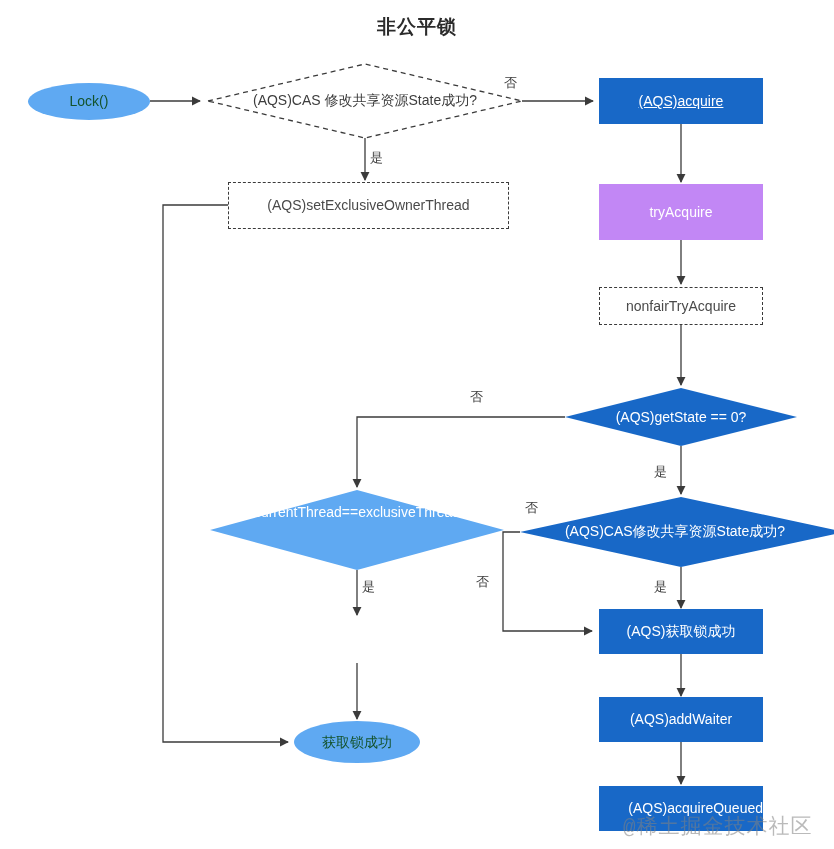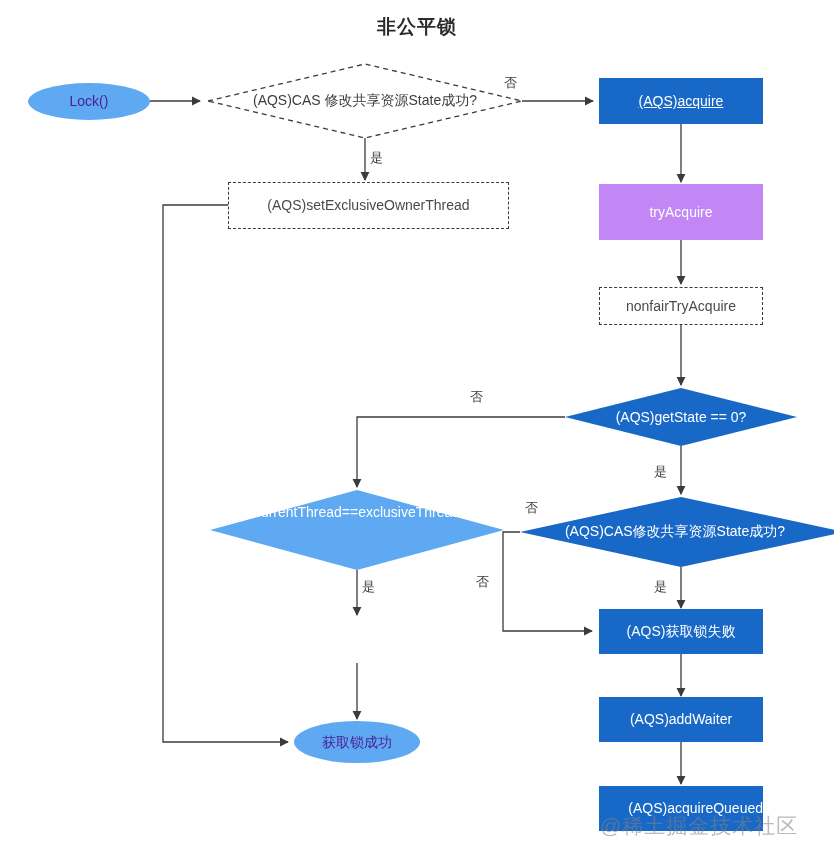--- a/index.html
+++ b/index.html
@@ -44,21 +44,21 @@
     font-size: 14px;
   }
   .rect-dashed {
     background: #ffffff;
     border: 1.3px dashed #3b3b3b;
     color: #4a4a4a;
     font-size: 14px;
   }
   .ellipse {
     border-radius: 50%;
-    color: #4c1d95;
+    color: #14532d;
     font-size: 14px;
   }
   .diamond-label {
     position: absolute;
     display: flex;
     align-items: center;
     justify-content: center;
     white-space: nowrap;
     font-size: 14px;
     pointer-events: none;
@@ -174,21 +174,21 @@
   <div class="node rect-dashed" style="left:599px; top:287px; width:164px; height:38px;">
     <span>nonfairTryAcquire</span>
   </div>
 
 
   <div class="node ellipse" style="left:294px; top:721px; width:126px; height:42px; background:#5fa9f2;">
     <span>获取锁成功</span>
   </div>
 
   <div class="node rect-solid" style="left:599px; top:609px; width:164px; height:45px; background:#1868c7;">
-    <span>(AQS)获取锁失败</span>
+    <span>(AQS)获取锁成功</span>
   </div>
 
   <div class="node rect-solid" style="left:599px; top:697px; width:164px; height:45px; background:#1868c7;">
     <span>(AQS)addWaiter</span>
   </div>
 
   <div class="node rect-solid" style="left:599px; top:786px; width:164px; height:45px; background:#1868c7;justify-content:flex-end;">
     <span>(AQS)acquireQueued</span>
   </div>
 
@@ -201,15 +201,15 @@
   <div class="edge-label" style="left:654px; top:463px;">是</div>
 
   <div class="edge-label" style="left:525px; top:499px;">否</div>
 
   <div class="edge-label" style="left:654px; top:578px;">是</div>
 
   <div class="edge-label" style="left:362px; top:578px;">是</div>
 
   <div class="edge-label" style="left:476px; top:573px;">否</div>
 
-  <div class="watermark" style="left:600px; top:812px;">@稀土掘金技术社区</div>
+  <div class="watermark" style="left:623px; top:812px;font-family:Liberation Mono, monospace;">@稀土掘金技术社区</div>
 
 </div>
 
 </body></html>

